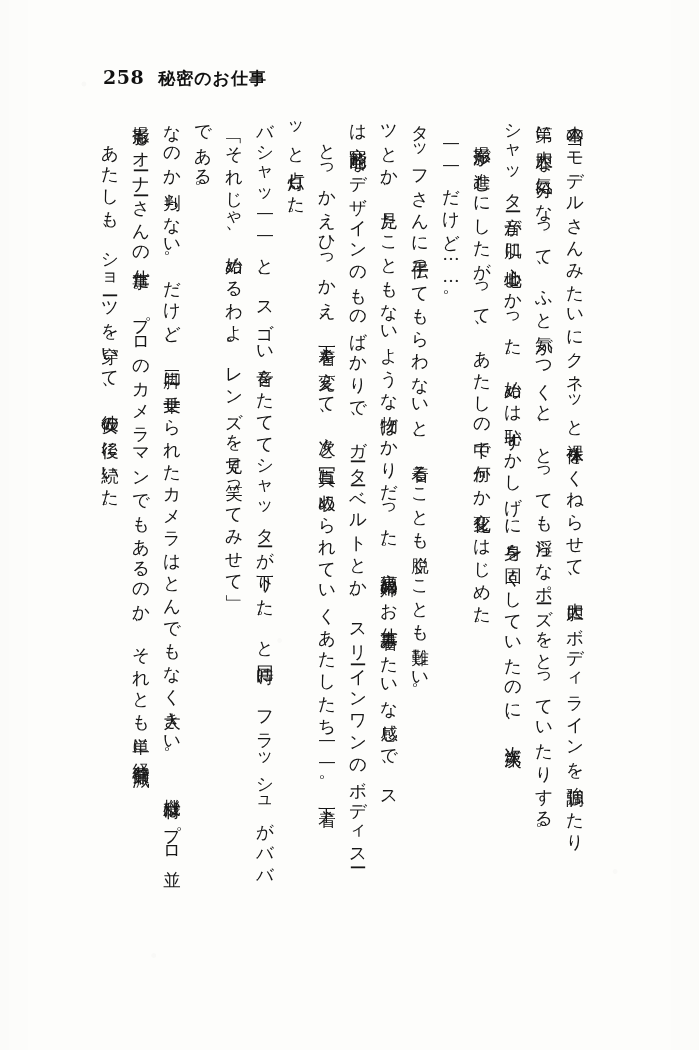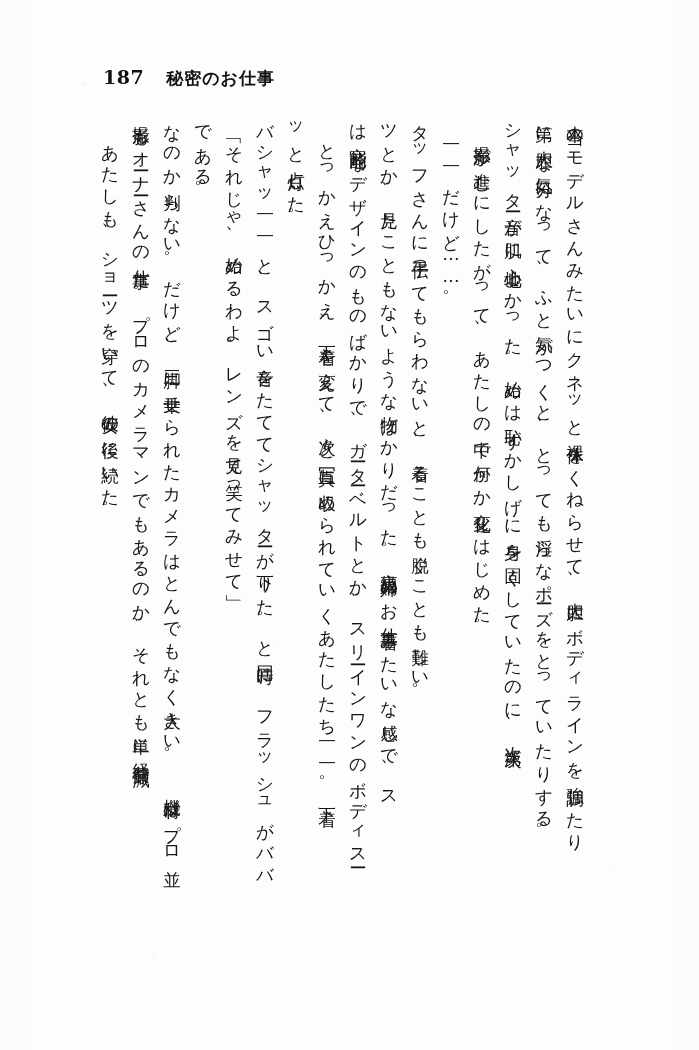--- a/index.html
+++ b/index.html
@@ -55,21 +55,20 @@
     font-size: 19px;
     letter-spacing: 0.5px;
     color: #111;
   }
   .running-title {
     font-family: "DejaVu Serif", "Liberation Serif", serif;
     font-weight: bold;
     font-size: 17px;
     letter-spacing: 1px;
     color: #111;
-    margin-left: 8px;
   }
 
   
   .body-block {
     position: absolute;
     top: 112px;
     right: 52px;
     height: 880px;
     width: 560px;
     display: flex;
@@ -95,21 +94,21 @@
   
   .tcol[data-indent="1"] { padding-top: 20px; }
   .tcol[data-indent="0"] { padding-top: 0px; }
 </style>
 </head>
 <body>
 
 <div class="page">
 
   <div class="header">
-    <span class="folio">187</span>
+    <span class="folio">258</span>
     <span class="running-title">秘密のお仕事</span>
   </div>
 
   <div class="body-block">
       <div class="tcol" data-indent="1">あたしも、ショーツを穿いて、彼女の後に続いた。</div>
       <div class="tcol" data-indent="0">撮影もオーナーさんの仕事だ。プロのカメラマンでもあるのか、それとも単に経費節減</div>
       <div class="tcol" data-indent="0">なのか判らない。だけど、三脚に乗せられたカメラはとんでもなく大きい。　機材はプロ並</div>
       <div class="tcol" data-indent="0">である。</div>
       <div class="tcol" data-indent="1">「それじゃ、始めるわよ。レンズを見て笑ってみせて」</div>
       <div class="tcol" data-indent="0">バシャッ——と、スゴい音をたててシャッターが下りた。と同時に、フラッシュがババ</div>

